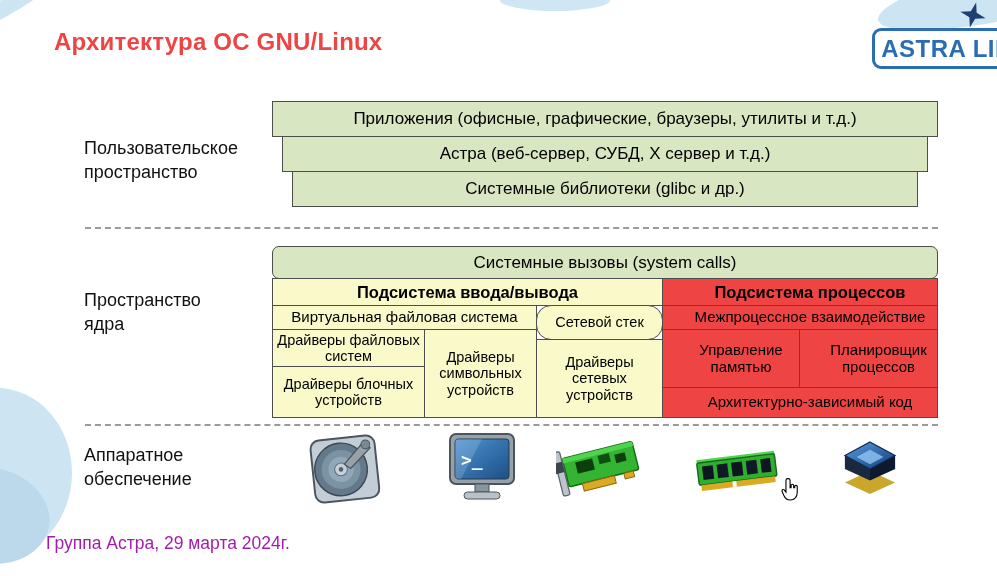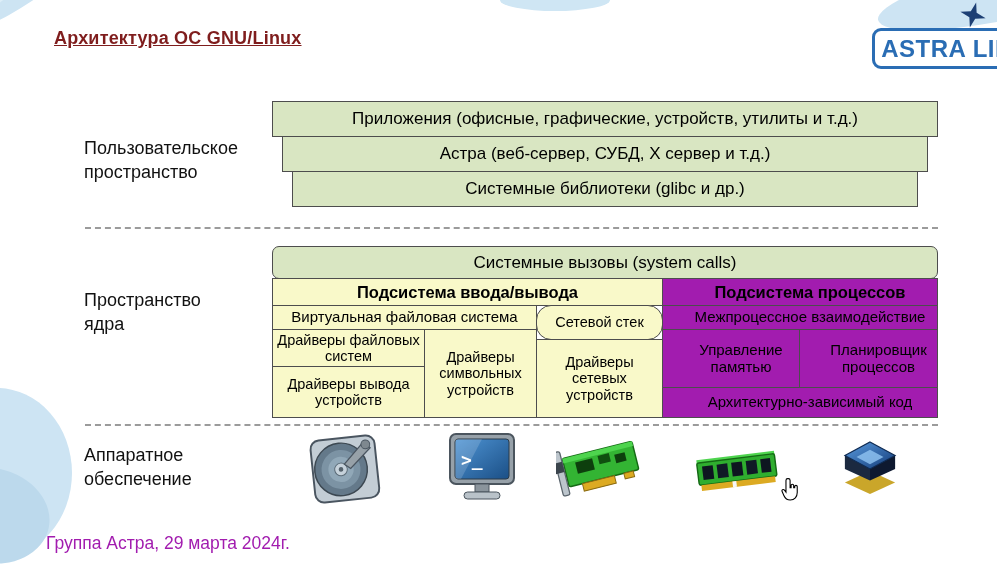--- a/index.html
+++ b/index.html
@@ -11,21 +11,21 @@
   .deco { position:absolute; border-radius:50%; z-index:0; }
   .deco-tl1 { width:320px; height:100px; left:-225px; top:-55px; background:#cde4f3; transform:rotate(-22deg); }
   .deco-tl2 { width:260px; height:70px; left:-200px; top:-30px; background:#ddeef8; transform:rotate(-28deg); }
   .deco-top { width:110px; height:22px; left:500px; top:-11px; background:#cfe6f4; }
   .deco-tr { width:280px; height:54px; left:875px; top:-36px; background:#cde4f3; transform:rotate(-12deg); }
   .deco-l1 { width:150px; height:170px; left:-78px; top:388px; background:#cde4f3; }
   .deco-l2 { width:120px; height:95px; left:-70px; top:468px; background:#bcd9ec; transform:rotate(12deg); }
 
   .layer { position:absolute; inset:0; z-index:1; }
 
-  .title { position:absolute; left:54px; top:28px; font-size:18px; font-weight:bold; color:#7f1d1d; letter-spacing:0.2px;text-decoration:underline; }
+  .title { position:absolute; left:54px; top:28px; font-size:24px; font-weight:bold; color:#ef4444; letter-spacing:0.2px; }
 
   .logo-box { position:absolute; left:872px; top:28px; width:150px; height:41px;
     border:3px solid #2a6db4; border-radius:9px; background:#fff;
     display:flex; align-items:center; justify-content:center; }
   .logo-text { font-size:24px; font-weight:bold; color:#2a6db4; letter-spacing:0.5px; white-space:nowrap; }
   .logo-star { position:absolute; left:960px; top:2px; width:26px; height:26px; }
 
   .side-label { position:absolute; font-size:18px; line-height:1.35; color:#111; }
   .lbl-user { left:84px; top:136px; width:185px; }
   .lbl-kernel { left:84px; top:288px; width:150px; }
@@ -43,21 +43,21 @@
   .dash { position:absolute; left:85px; width:853px; border-top:2px dashed #9b9b9b; }
   .dash1 { top:227px; }
   .dash2 { top:424px; }
 
   
   .ktable { position:absolute; left:272px; top:246px; width:666px; height:172px; z-index:2; }
   .cell { position:absolute; border:1px solid #4d4d4d; display:flex; align-items:center;
     justify-content:center; text-align:center; color:#000; padding:0 4px; line-height:1.12; }
   .green { background:#d9e6c2;border-radius:7px; }
   .yellow { background:#f9f9c9; }
-  .pink { background:#a21caf;padding-left:24px; }
+  .pink { background:#ef4444;padding-left:24px; }
   .bold { font-weight:bold; }
 
   .c-sys   { left:0;   top:0;   width:666px; height:33px; font-size:17px; }
   .c-iohdr { left:0;   top:32px; width:391px; height:28px; font-size:16.5px; }
   .c-prhdr { left:390px; top:32px; width:276px; height:28px; font-size:16.5px; }
   .c-vfs   { left:0;   top:59px; width:265px; height:25px; font-size:15px; }
   .c-net   { left:264px; top:59px; width:127px; height:35px; font-size:14.5px;border-radius:15px; }
   .c-fsd   { left:0;   top:83px; width:153px; height:38px; font-size:14.5px; }
   .c-chd   { left:152px; top:83px; width:113px; height:89px; font-size:14.5px; }
   .c-bld   { left:0;   top:120px; width:153px; height:52px; font-size:14.5px; }
@@ -98,36 +98,36 @@
     </svg>
     <div class="logo-box">
       <span class="logo-text">ASTRA LIN</span>
     </div>
 
     <div class="side-label lbl-user">Пользовательское пространство</div>
     <div class="side-label lbl-kernel">Пространство ядра</div>
     <div class="side-label lbl-hw">Аппаратное обеспечение</div>
 
     <div class="ustack">
-      <div class="urow i0">Приложения (офисные, графические, устройств, утилиты и т.д.)</div>
+      <div class="urow i0">Приложения (офисные, графические, браузеры, утилиты и т.д.)</div>
       <div class="urow i1">Астра (веб-сервер, СУБД, X сервер и т.д.)</div>
       <div class="urow i2">Системные библиотеки (glibc и др.)</div>
     </div>
 
     <div class="dash dash1"></div>
 
     <div class="ktable">
       <div class="cell green c-sys">Системные вызовы (system calls)</div>
       <div class="cell yellow bold c-iohdr">Подсистема ввода/вывода</div>
       <div class="cell pink bold c-prhdr">Подсистема процессов</div>
       <div class="cell yellow c-vfs">Виртуальная файловая система</div>
       <div class="cell yellow c-net">Сетевой стек</div>
       <div class="cell yellow c-fsd">Драйверы файловых систем</div>
       <div class="cell yellow c-chd">Драйверы символьных устройств</div>
-      <div class="cell yellow c-bld">Драйверы вывода устройств</div>
+      <div class="cell yellow c-bld">Драйверы блочных устройств</div>
       <div class="cell yellow c-ntd">Драйверы сетевых устройств</div>
       <div class="cell pink c-ipc">Межпроцессное взаимодействие</div>
       <div class="cell pink c-mem">Управление памятью</div>
       <div class="cell pink c-sch">Планировщик процессов</div>
       <div class="cell pink c-arch">Архитектурно-зависимый код</div>
     </div>
 
     <div class="dash dash2"></div>
 
     <div class="hwicon ic-hdd">

